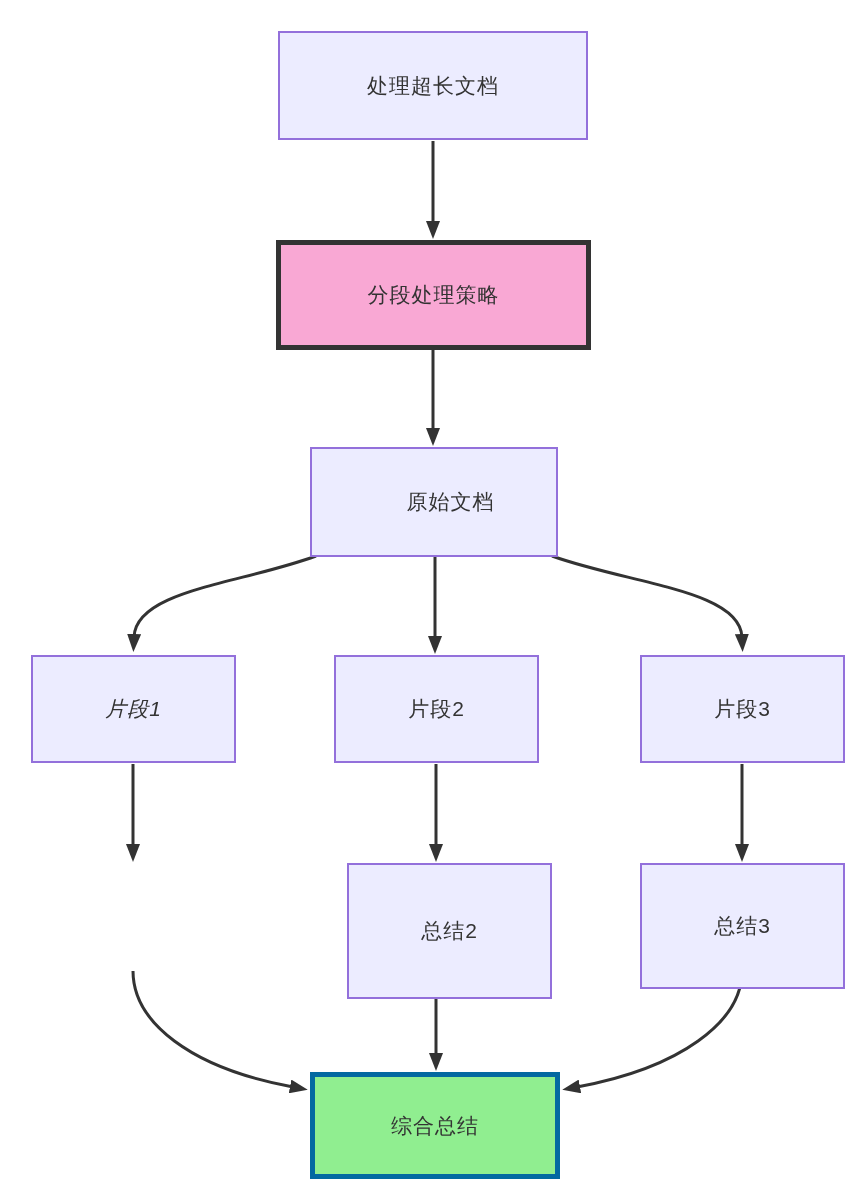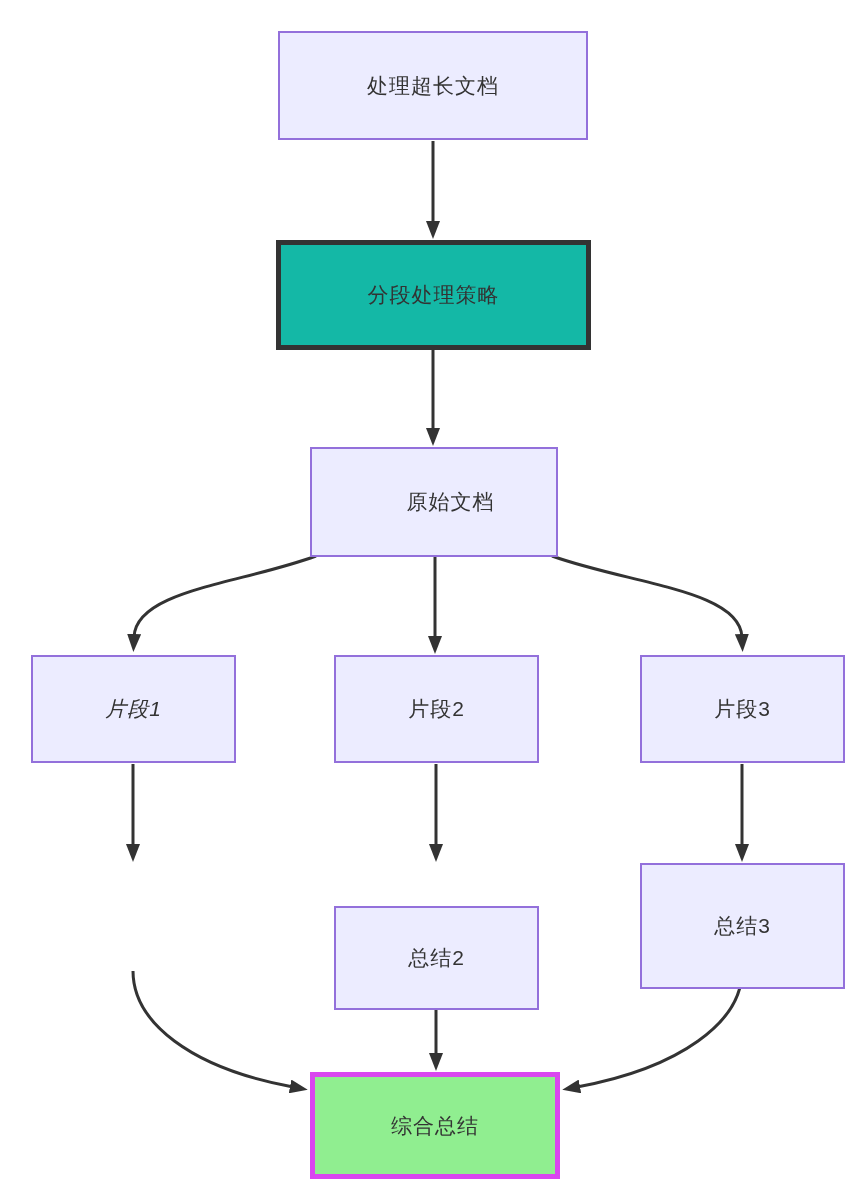--- a/index.html
+++ b/index.html
@@ -30,26 +30,26 @@
     justify-content: center;
     text-align: center;
     font-size: 21px;
     color: #333333;
     background: #ECECFF;
     border: 2.5px solid #9370DB;
     line-height: 1.2;
     letter-spacing: 1px;
   }
   .node.emphasis-purple {
-    background: #14b8a6;
+    background: #f9a8d4;
     border: 5px solid #333333;
   }
   .node.emphasis-green {
     background: #90EE90;
-    border: 5px solid #d946ef;
+    border: 5px solid #0369a1;
   }
 </style>
 </head>
 <body>
 
 <div class="canvas">
 
   <svg class="edge-layer" viewBox="0 0 852 1196" xmlns="http://www.w3.org/2000/svg">
     <defs>
       <marker id="arrowhead" viewBox="0 0 18 14" refX="3" refY="7" markerWidth="18" markerHeight="14" markerUnits="userSpaceOnUse" orient="auto">
@@ -91,21 +91,21 @@
 
   <div class="node" style="left:334px; top:655px; width:205px; height:108px;">
     <span>片段2</span>
   </div>
 
   <div class="node" style="left:640px; top:655px; width:205px; height:108px;">
     <span>片段3</span>
   </div>
 
 
-  <div class="node" style="left:334px; top:863px; width:205px; height:104px;margin-top:43px;">
+  <div class="node" style="left:347px; top:863px; width:205px; height:136px;">
     <span>总结2</span>
   </div>
 
   <div class="node" style="left:640px; top:863px; width:205px; height:126px;">
     <span>总结3</span>
   </div>
 
   <div class="node emphasis-green" style="left:310px; top:1072px; width:250px; height:107px;">
     <span>综合总结</span>
   </div>

